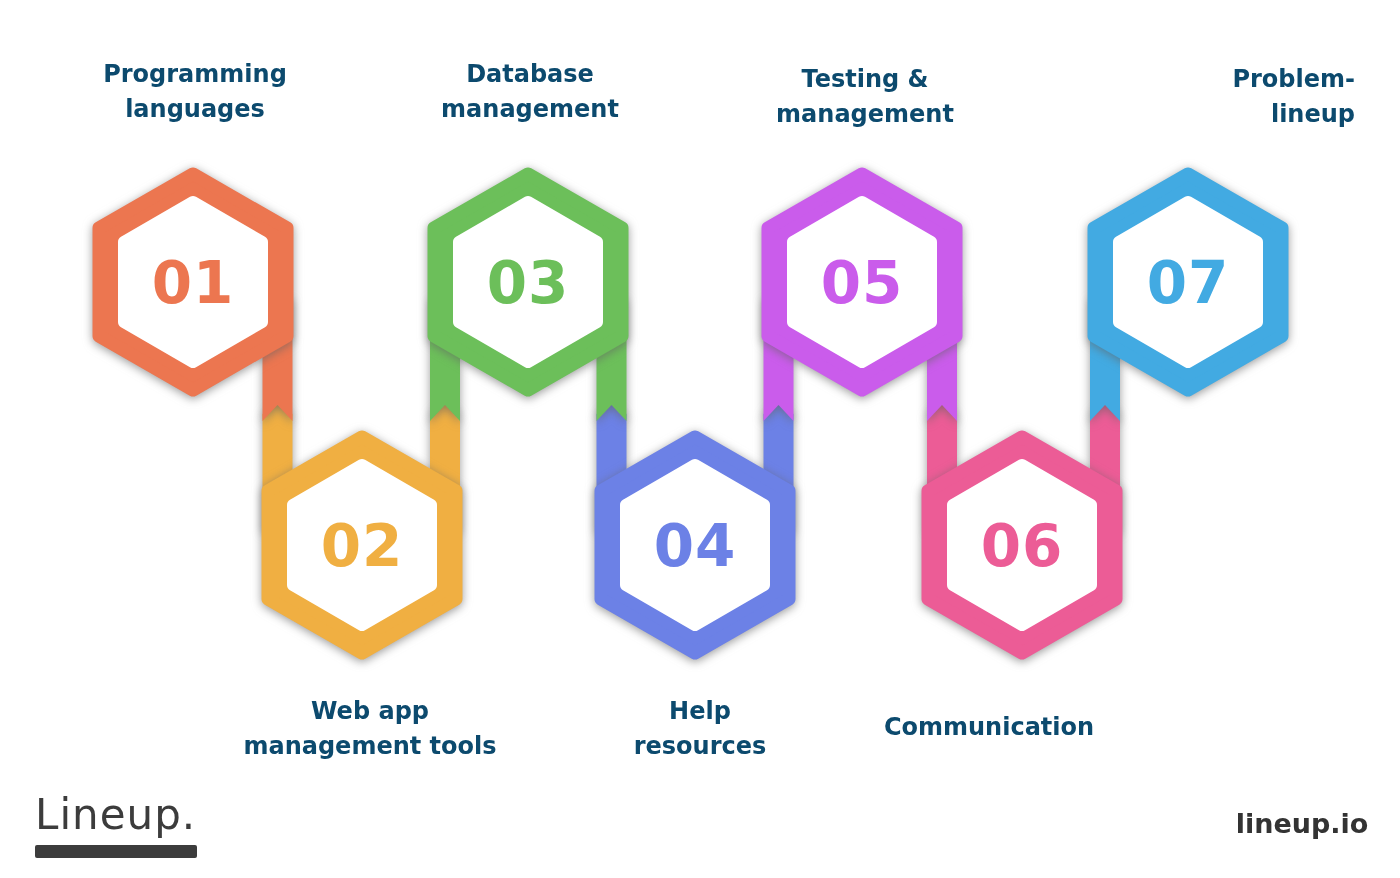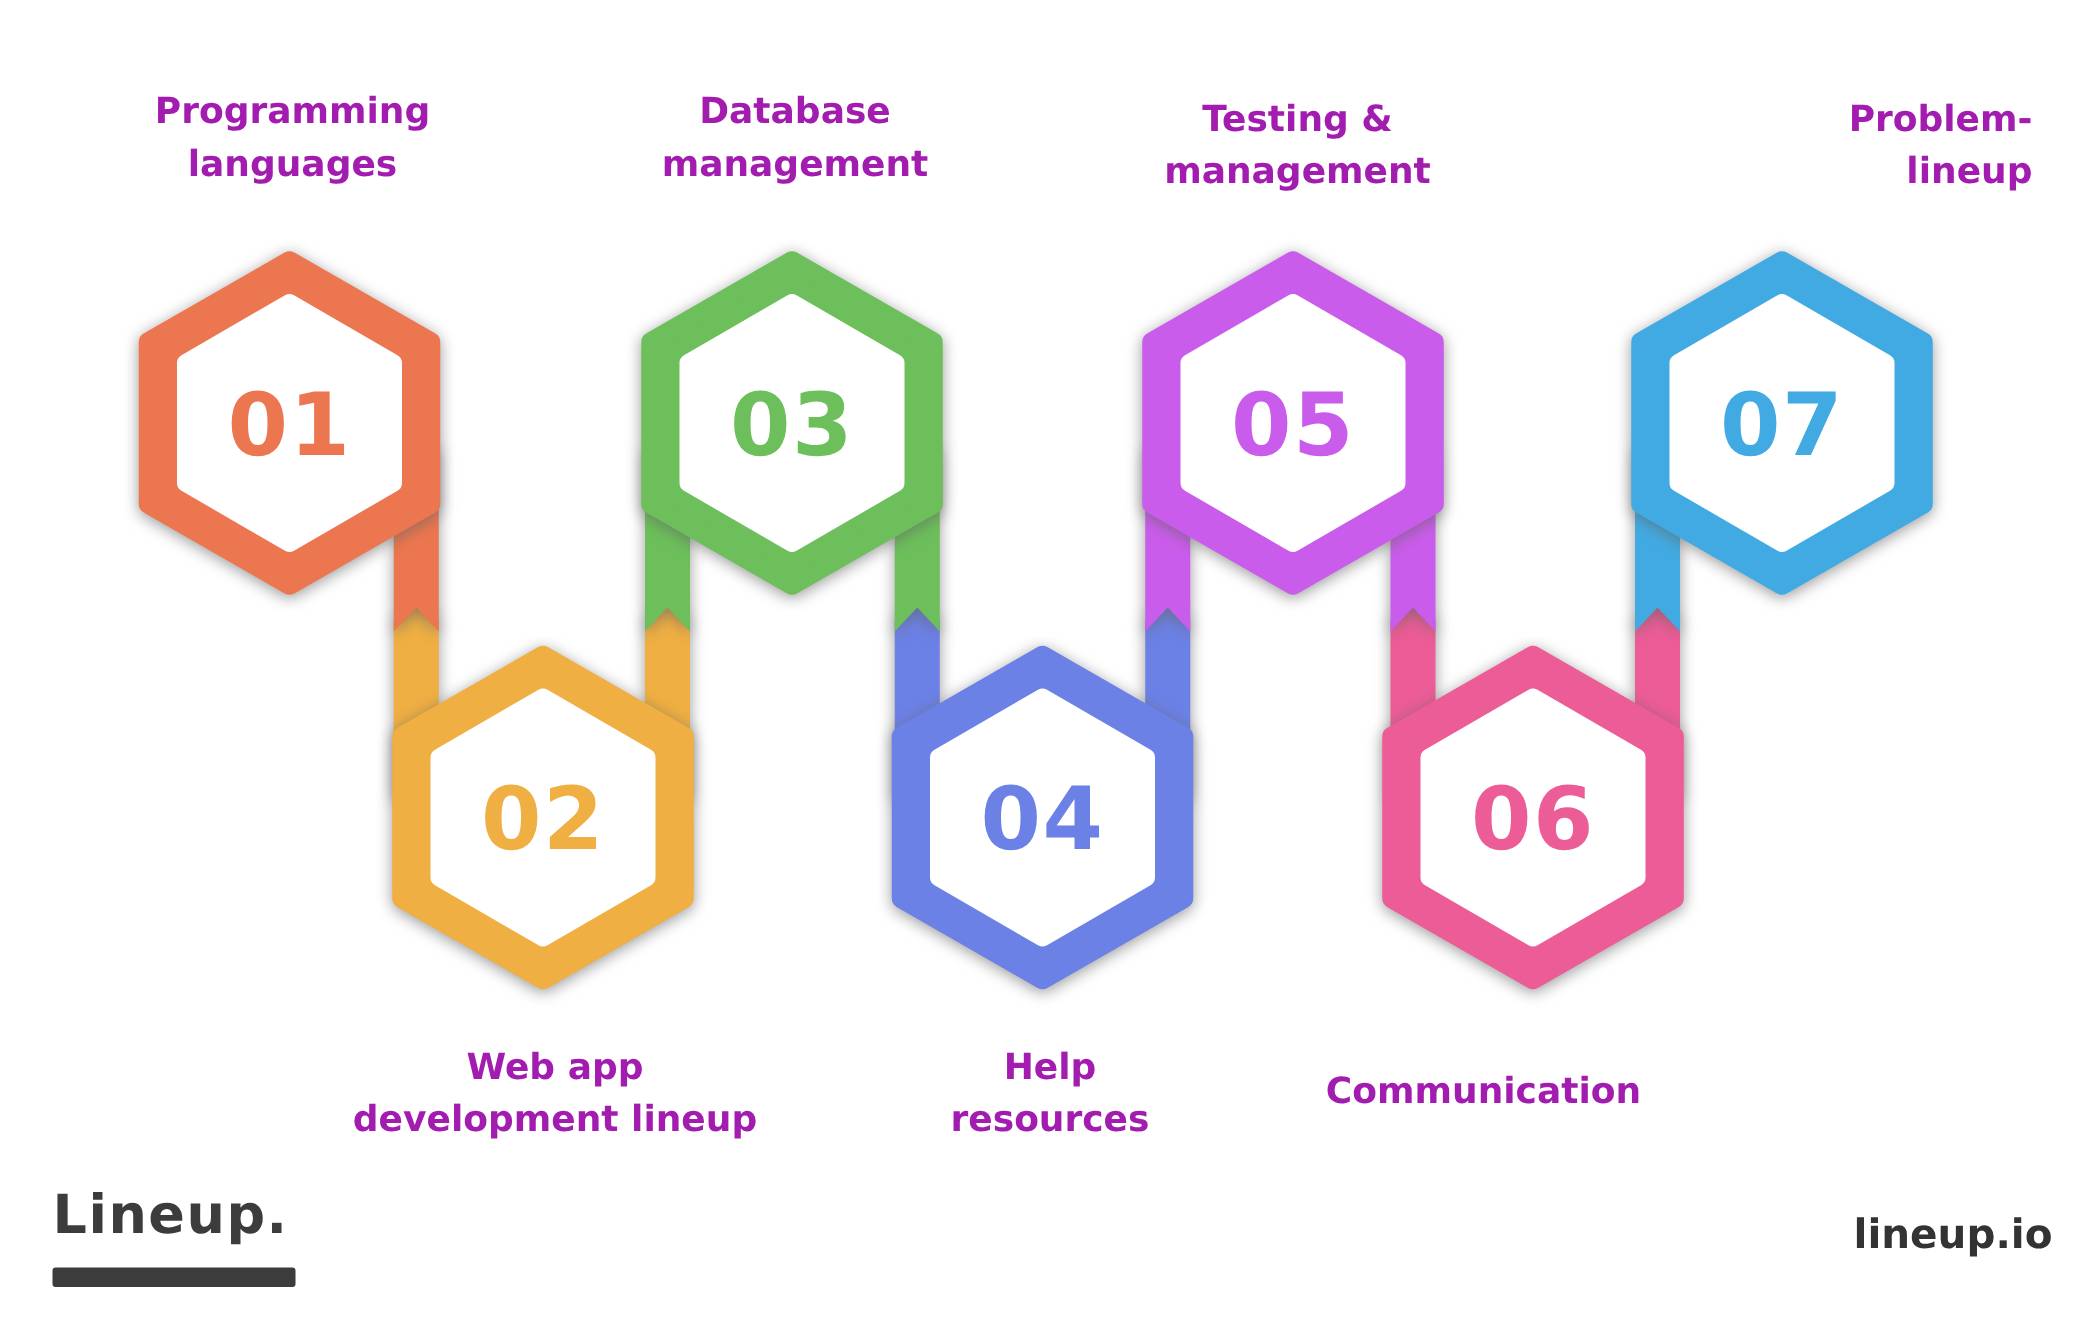--- a/index.html
+++ b/index.html
@@ -17,25 +17,25 @@
   .hex-inner{fill:#ffffff;stroke:#ffffff;stroke-width:12;stroke-linejoin:round;}
   .hex-num{
     fill:currentColor;
     font-family:"DejaVu Sans","Liberation Sans",sans-serif;
     font-weight:700;font-size:58px;
     text-anchor:middle;letter-spacing:1px;
   }
   .label{
     position:absolute;width:340px;text-align:center;
     font-weight:700;font-size:24px;line-height:35px;
-    color:#a21caf;
+    color:#0c4a6e;
   }
   .brand{
     position:absolute;left:35px;top:790px;
-    font-weight:700;font-size:36px;color:#3C3C3C;letter-spacing:1px;
+    font-weight:400;font-size:42px;color:#3C3C3C;letter-spacing:1px;
   }
   .brand-bar{
     position:absolute;left:35px;top:845px;
     width:162px;height:13px;background:#3C3C3C;border-radius:2px;
   }
   .website{
     position:absolute;left:1222px;top:808px;width:160px;text-align:center;
     font-weight:700;font-size:27px;color:#333333;
   }
 </style>
@@ -56,21 +56,21 @@
     <span style="display:block">Testing &amp;</span>
     <span style="display:block">management</span>
   </div>
   <div class="label" style="left:1015px;top:62px;text-align:right;">
     <span style="display:block">Problem-</span>
     <span style="display:block">lineup</span>
   </div>
 
   <div class="label" style="left:200px;top:694px;">
     <span style="display:block">Web app</span>
-    <span style="display:block">development lineup</span>
+    <span style="display:block">management tools</span>
   </div>
   <div class="label" style="left:530px;top:694px;">
     <span style="display:block">Help</span>
     <span style="display:block">resources</span>
   </div>
   <div class="label" style="left:819px;top:710px;">
     <span style="display:block">Communication</span>
   </div>
 
   <svg class="chain" width="1400" height="878" viewBox="0 0 1400 878">

